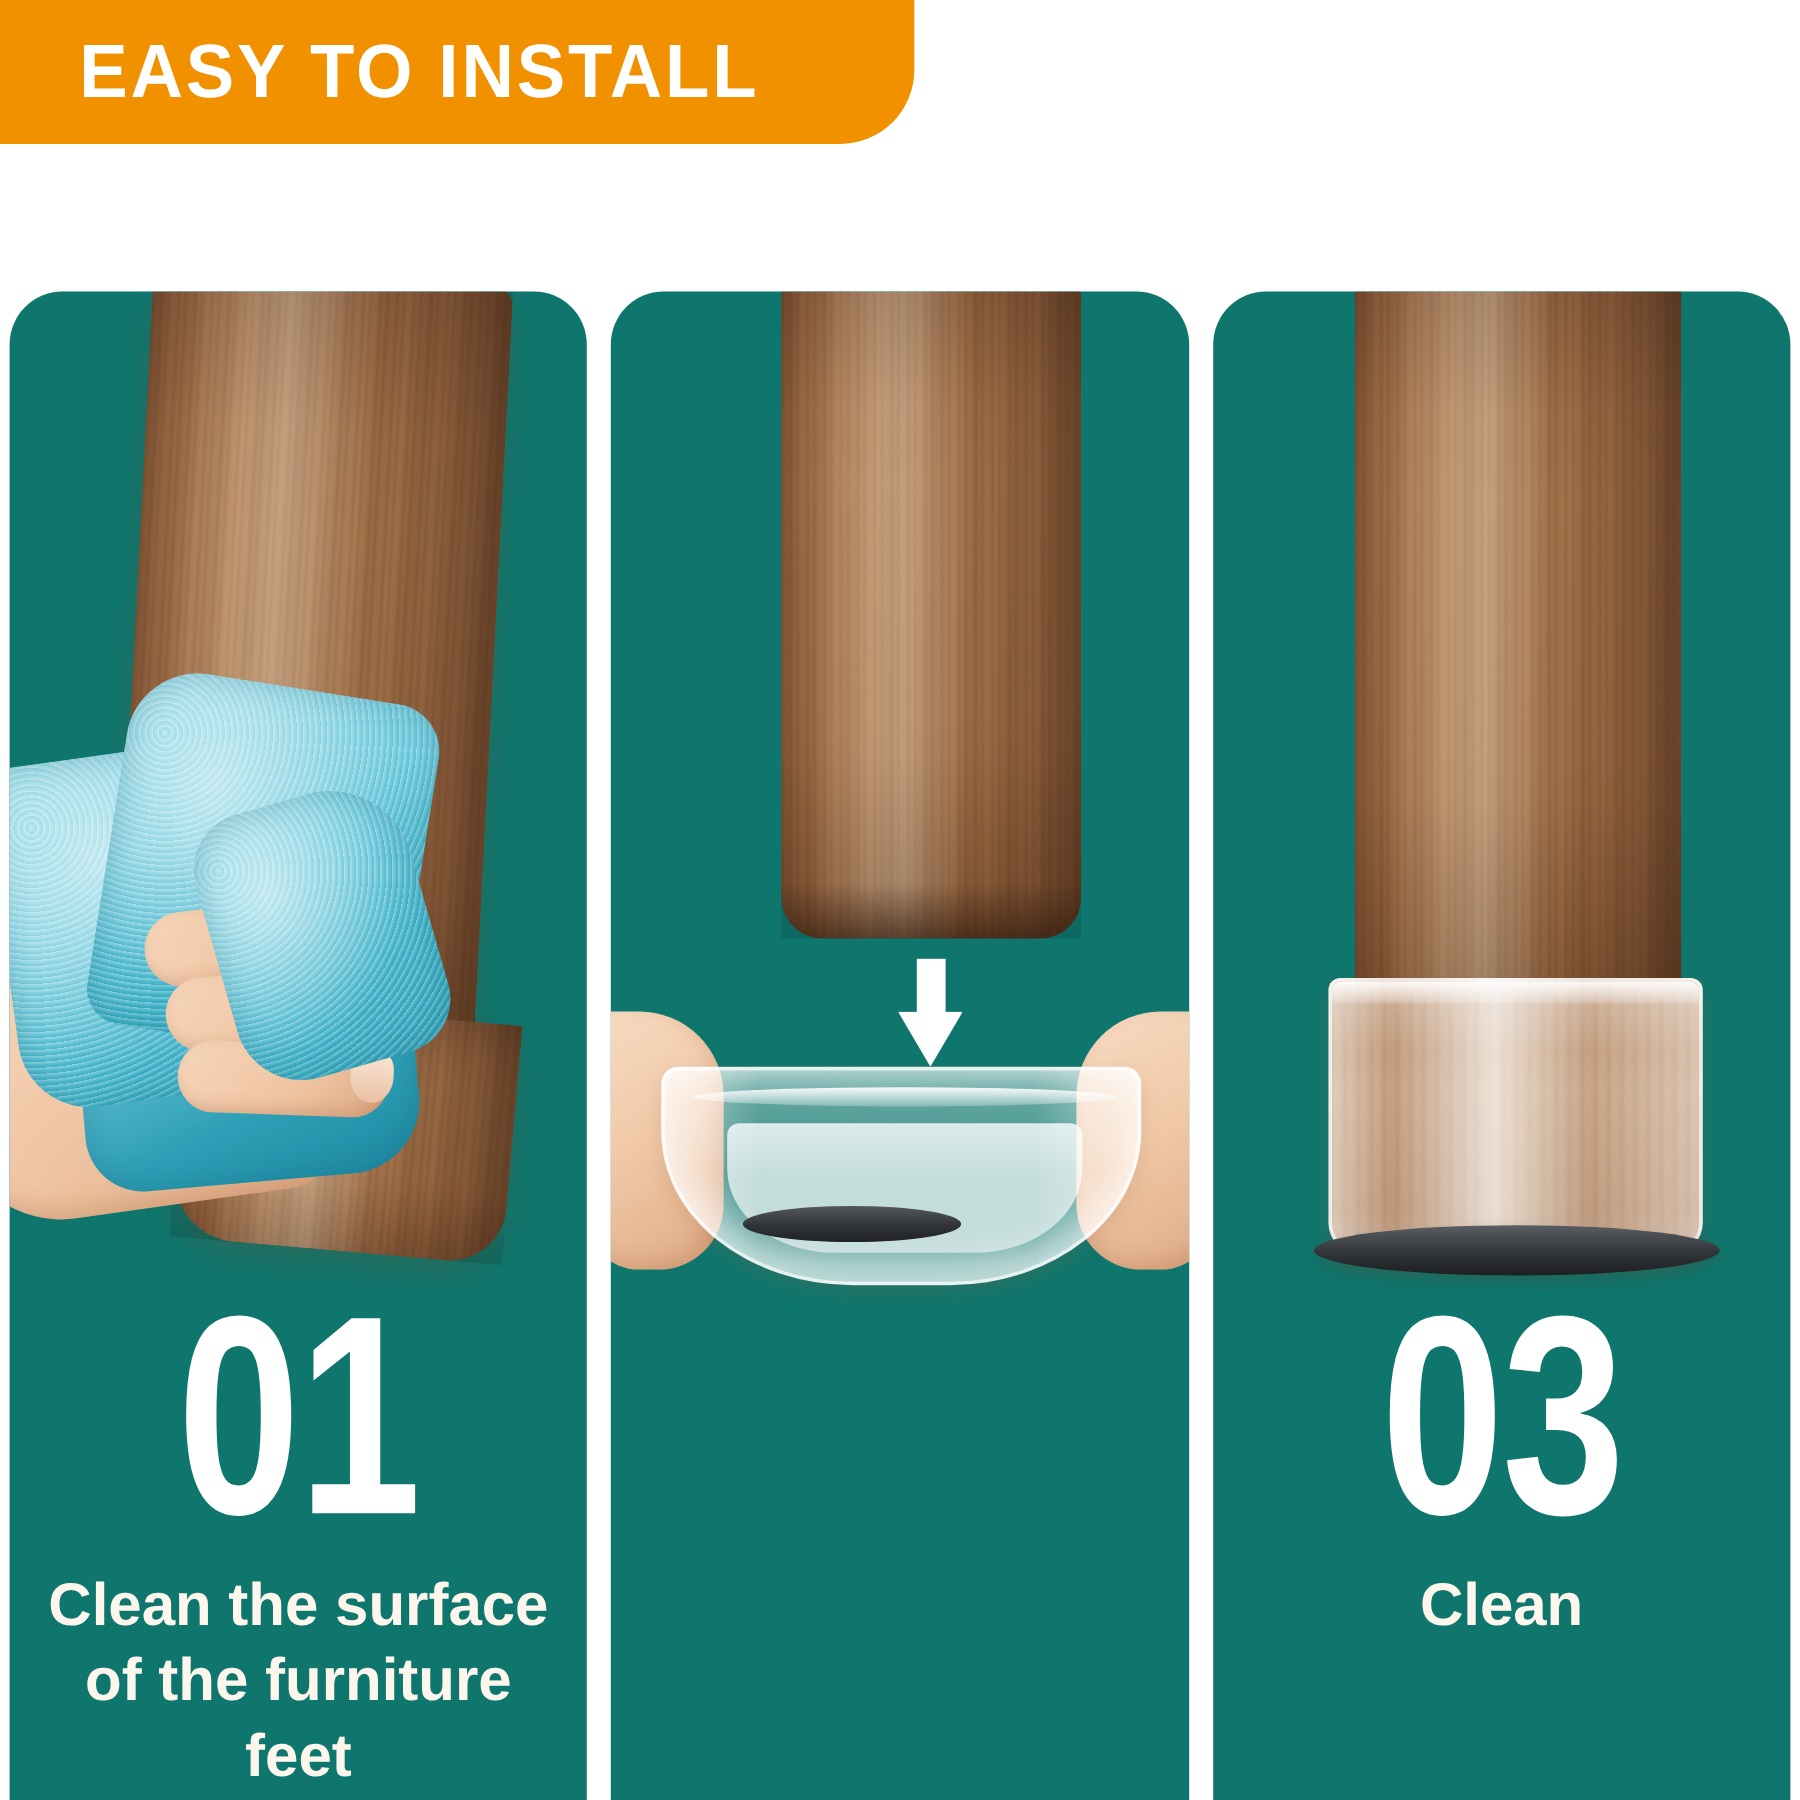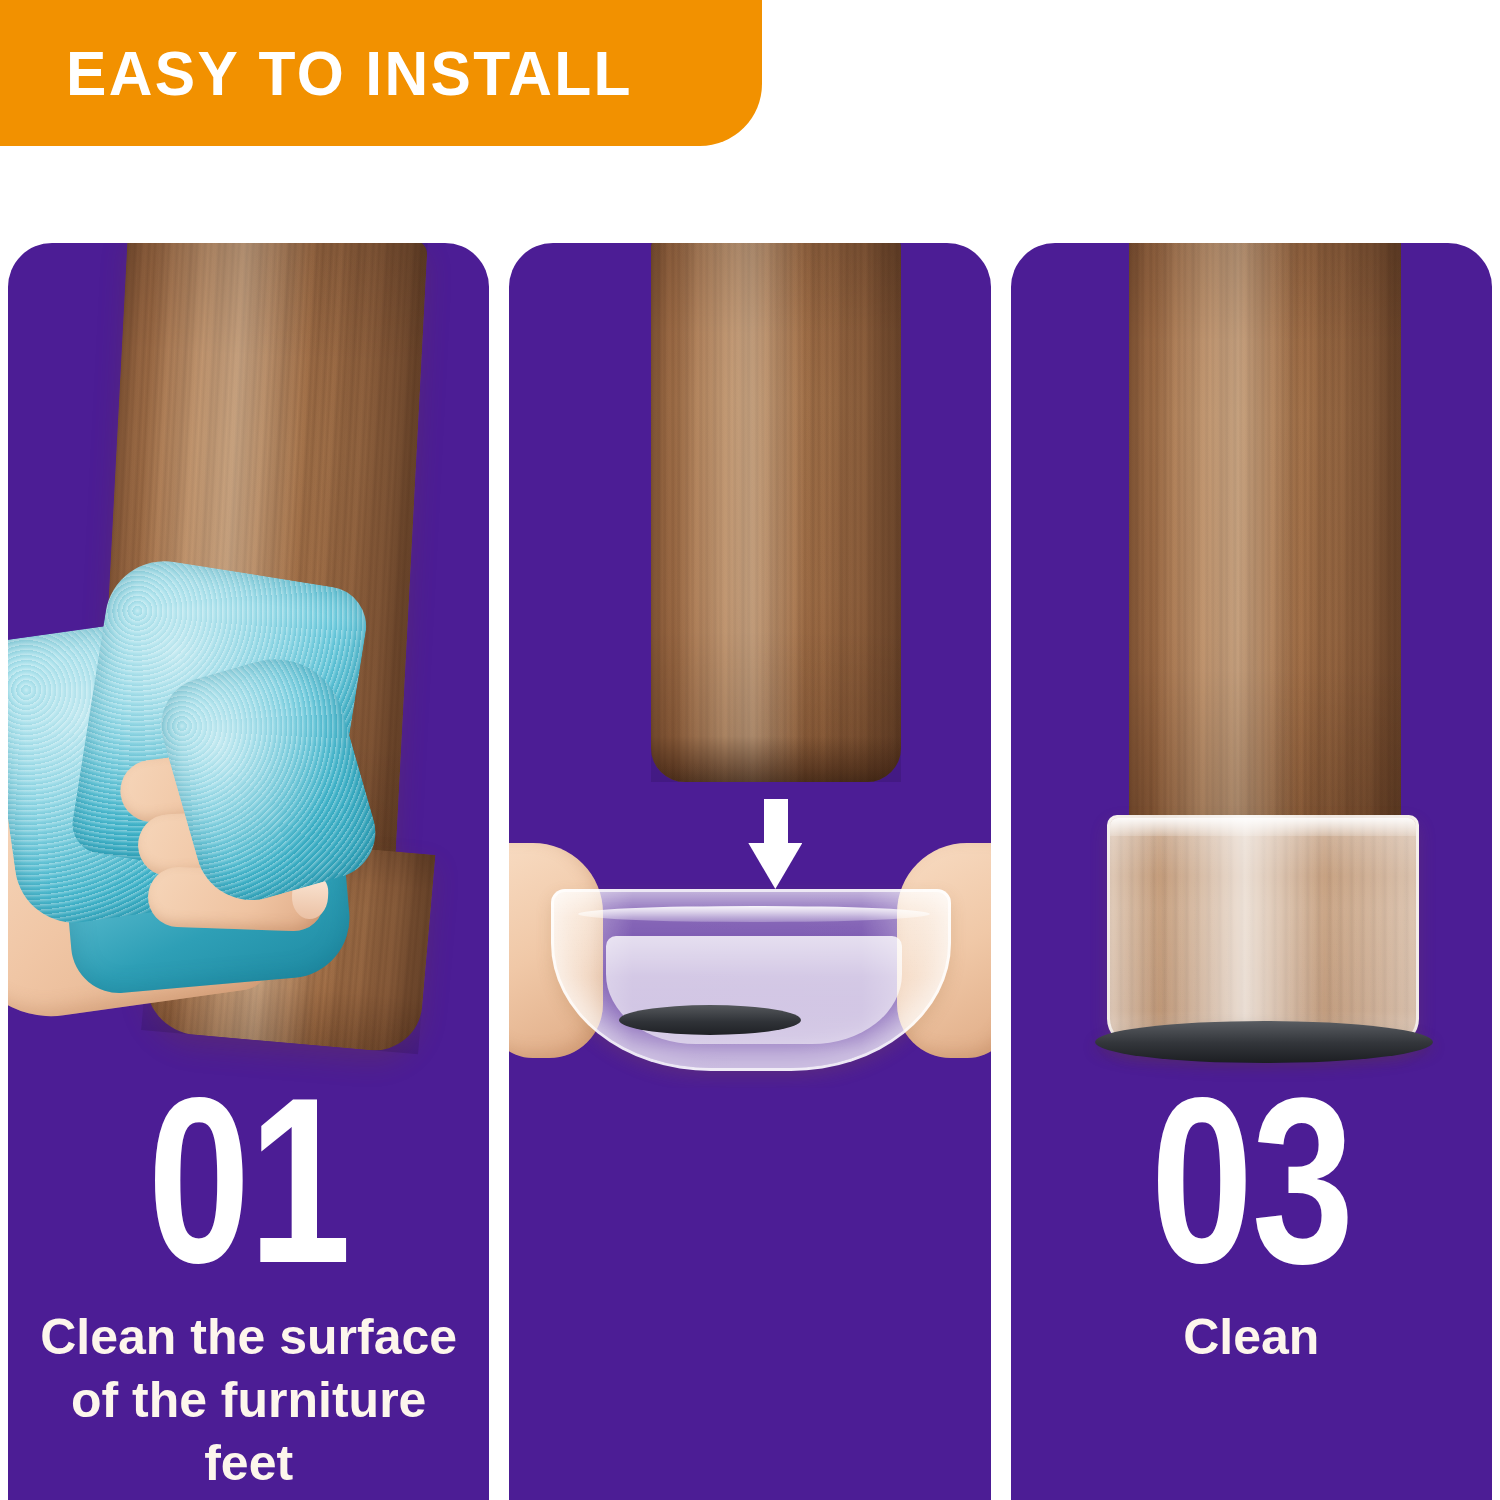--- a/index.html
+++ b/index.html
@@ -8,21 +8,21 @@
     background:#ffffff;
     font-family:"Liberation Sans", sans-serif;
     position:relative;
     overflow:hidden;
   }
 
   
   #header-banner{
     position:absolute;
     left:0; top:0;
-    width:762px; height:146px;
+    width:762px; height:120px;
     background:#F29100;
     border-bottom-right-radius:62px;
     display:flex;
     align-items:center;
   }
   #banner-title{
     color:#ffffff;
     font-size:63px;
     font-weight:bold;
     letter-spacing:2.5px;
@@ -37,21 +37,21 @@
     position:absolute;
     left:0; top:243px;
     width:1500px; height:1257px;
     display:flex;
     gap:20px;
     padding:0 8px;
   }
   .step-panel{
     position:relative;
     flex:1 1 0;
-    background:#4c1d95;
+    background:#0f766e;
     border-top-left-radius:44px;
     border-top-right-radius:44px;
     overflow:hidden;
   }
 
   
   .photo{
     position:absolute;
     left:0; top:0; right:0;
     height:845px;

